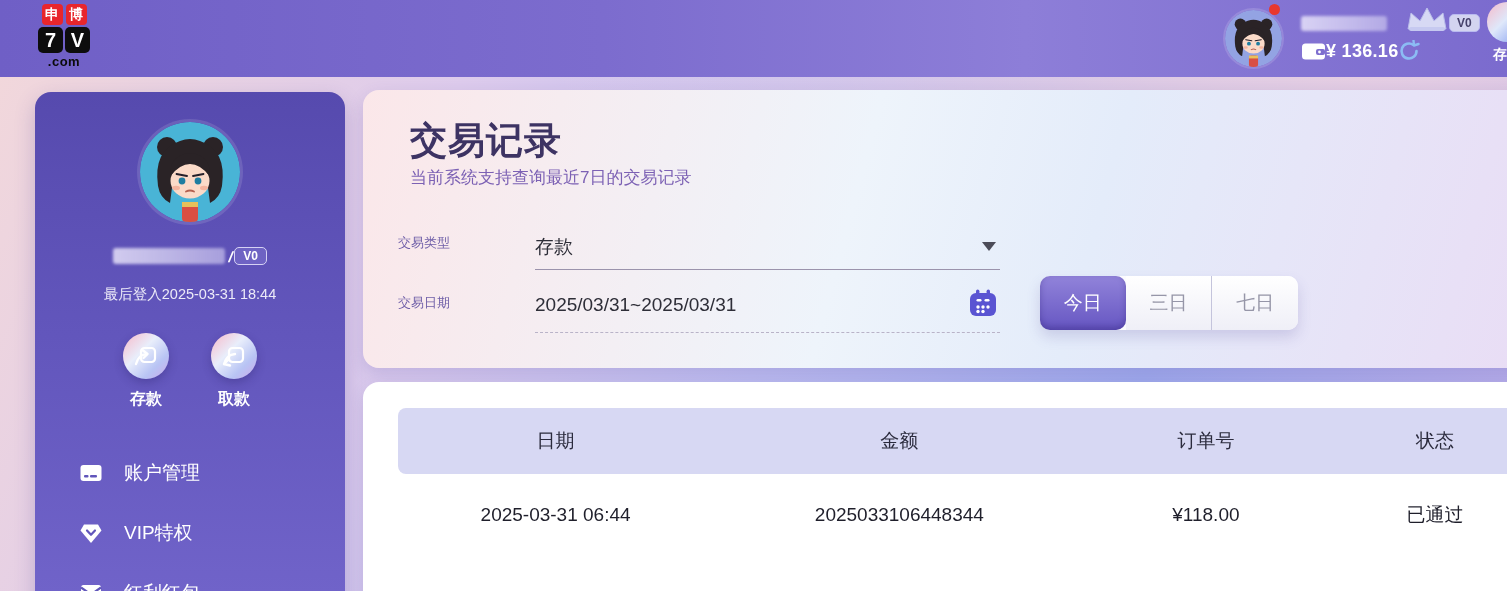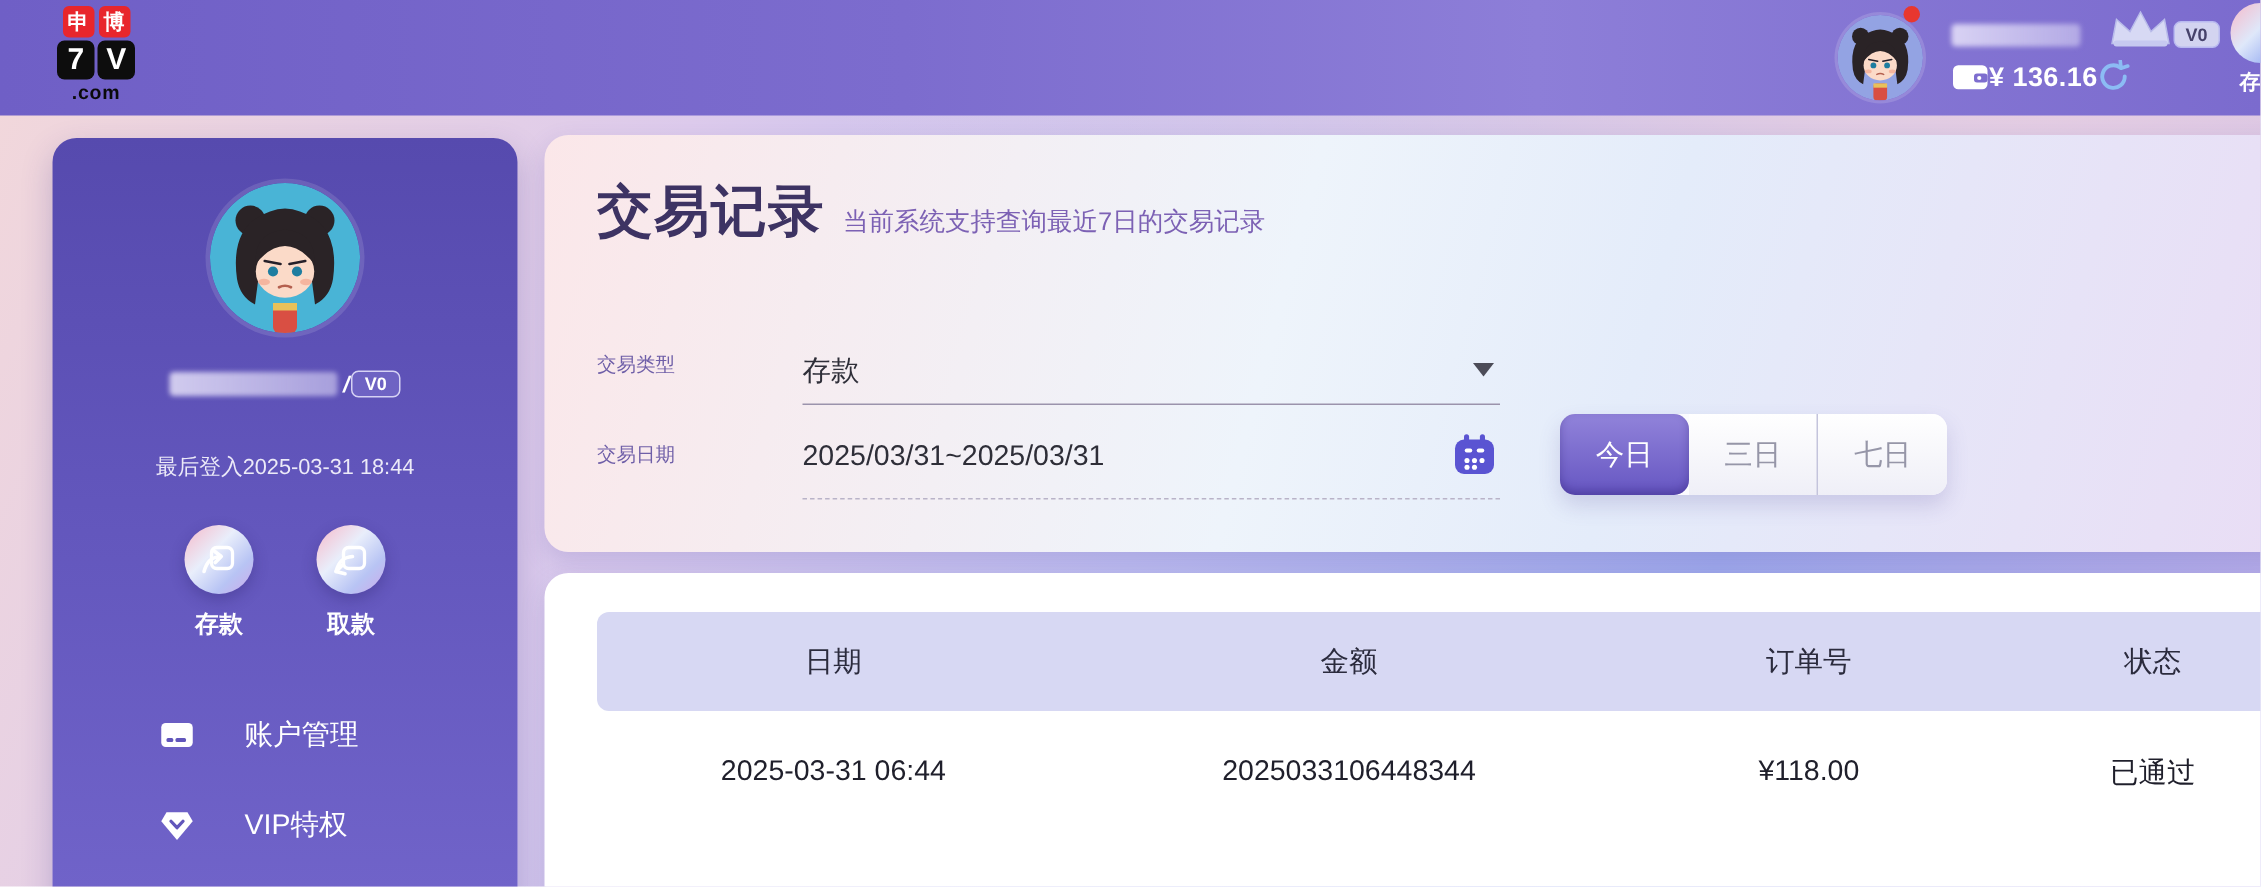--- a/index.html
+++ b/index.html
@@ -56,38 +56,38 @@
   .sidebar { position:absolute; left:35px; top:92px; width:310px; height:540px; border-radius:16px;
     background:linear-gradient(180deg,#564aae 0%, #6256bc 45%, #7265cb 100%);
     box-shadow:0 8px 20px rgba(70,60,140,.25); text-align:center; }
   .avatar-lg { width:100px; height:100px; border-radius:50%; overflow:hidden; margin:30px auto 0;
     box-shadow:0 0 0 3px rgba(255,255,255,.12); cursor:pointer; }
   .name-row { margin-top:25px; display:flex; justify-content:center; align-items:center; height:18px; }
   .name-blur-side { width:112px; height:16px; }
   .vip-slash { color:#fff; font-size:15px; font-weight:bold; margin:0 1px 0 4px; transform:skewX(-12deg); }
   .vip-pill-side { border:1px solid #d6d2f4; background:rgba(130,120,210,.45); color:#fff;
     font-size:12px; font-weight:bold; padding:1px 8px; border-radius:5px; }
-  .last-login { margin-top:37px; color:#eceaf8; font-size:14.5px; }
+  .last-login { margin-top:20px; color:#eceaf8; font-size:14.5px; }
   .quick-actions { margin-top:29px; display:flex; justify-content:center; gap:42px; }
   .qa { cursor:pointer; }
   .qa-circle { width:46px; height:46px; border-radius:50%; margin:0 auto;
     background:linear-gradient(135deg,#f7b8c8 0%,#e9eefb 40%,#b8c4f4 72%,#cda9e9 100%);
     display:flex; align-items:center; justify-content:center;
     box-shadow:0 4px 10px rgba(40,30,100,.3); }
   .qa-label { margin-top:10px; color:#fff; font-size:16px; font-weight:bold; }
   .side-menu { margin-top:33px; text-align:left; }
-  .menu-item { height:60px; display:flex; align-items:center; padding-left:70px; gap:32px; cursor:pointer; }
+  .menu-item { height:60px; display:flex; align-items:center; padding-left:43px; gap:20px; cursor:pointer; }
   .menu-icon { width:26px; height:26px; flex:none; }
   .menu-label { color:#fff; font-size:19px; }
 
   
   .panel-filter { position:absolute; left:363px; top:90px; width:1166px; height:278px; border-radius:16px;
     background:linear-gradient(105deg,#fbe7e9 0%, #eef4fb 42%, #e4ecfa 62%, #e9ddf5 100%);
     box-shadow:0 6px 16px rgba(90,80,160,.18); }
-  .title-row { position:absolute; left:35px; top:26px; display:flex; align-items:baseline; }
+  .title-row { position:absolute; left:35px; top:26px; display:flex; align-items:baseline;flex-direction:column; }
   .page-title { font-size:37px; font-weight:bold; color:#3d3363; letter-spacing:1px; }
   .page-subtitle { margin-left:12px; font-size:17px; font-weight:500; color:#7c61b4; }
 
   .filter-form { position:absolute; left:35px; top:132px; width:640px; }
   .form-row { position:relative; height:48px; }
   .form-row.row2 { margin-top:8px; height:55px; }
   .form-label { position:absolute; left:0; top:12px; font-size:13px; color:#6f5fa8; }
   .form-value { position:absolute; left:137px; top:12px; font-size:19px; color:#2e2e38; }
   .row2 .form-label, .row2 .form-value { top:16px; }
   .underline-solid { position:absolute; left:137px; bottom:0; width:465px; border-bottom:1px solid #9b93ac; }

